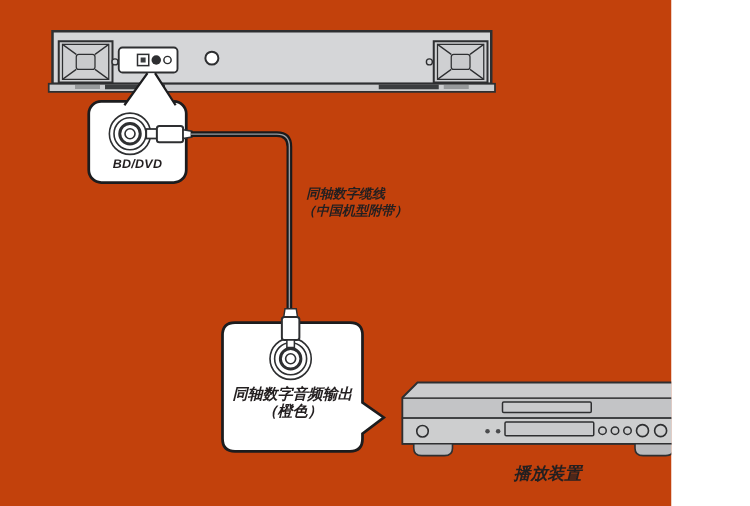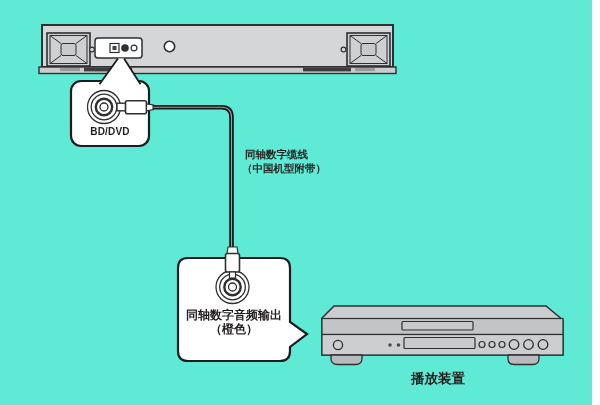--- a/index.html
+++ b/index.html
@@ -1,17 +1,17 @@
 <!DOCTYPE html>
 <html><head>
 <meta charset="utf-8">
 <style>
   html,body{margin:0;padding:0;background:#ffffff;}
-  .stage{position:relative;width:592px;height:405px;background:#5eead4;overflow:hidden;
-         font-family:"Liberation Sans", sans-serif;}
+  .stage{position:relative;width:537px;height:405px;background:#c2410c;overflow:hidden;
+         font-family:"Liberation Sans", sans-serif;font-style:italic;}
   svg{display:block;}
   .lbl{fill:#231f20;font-family:"Liberation Sans","DejaVu Sans",sans-serif;font-weight:bold;}
   .lbl-bd{font-size:10px;letter-spacing:.2px;}
   .lbl-cable{font-size:10.5px;}
   .lbl-out{font-size:12px;}
   .lbl-player{font-size:13.5px;}
 </style>
 </head>
 <body>
 

